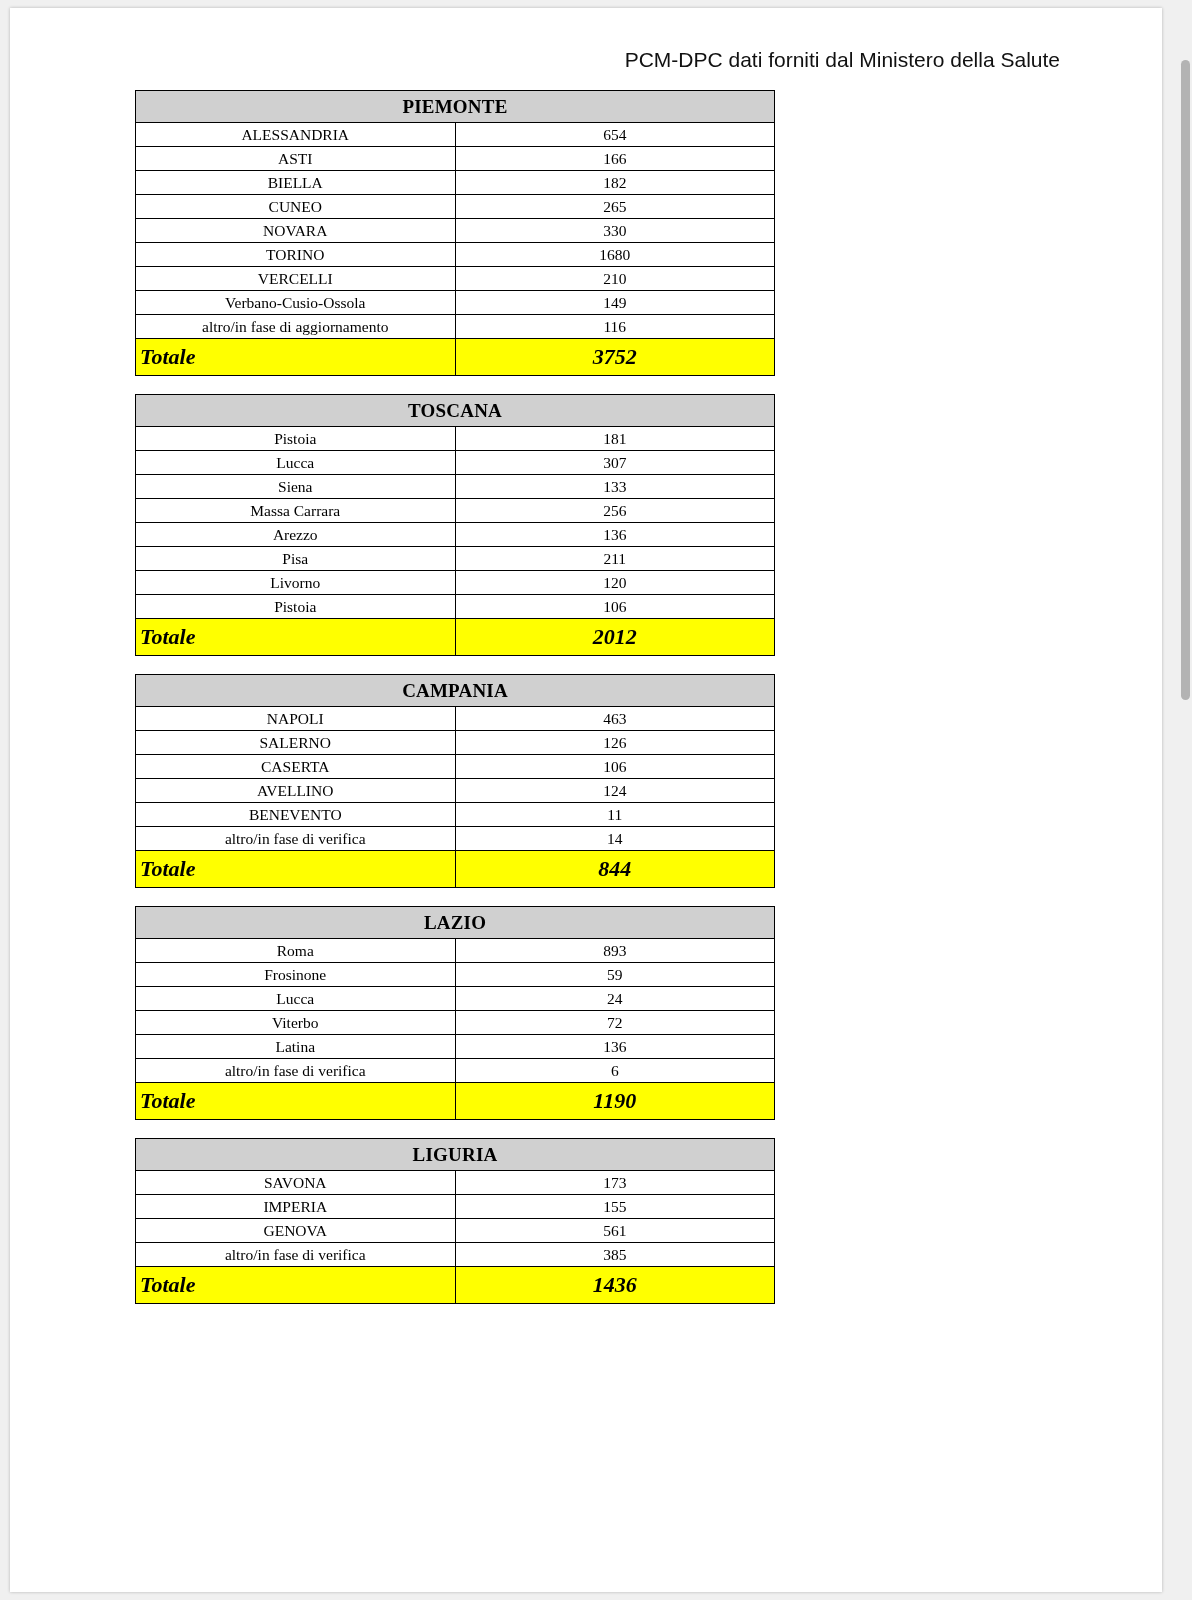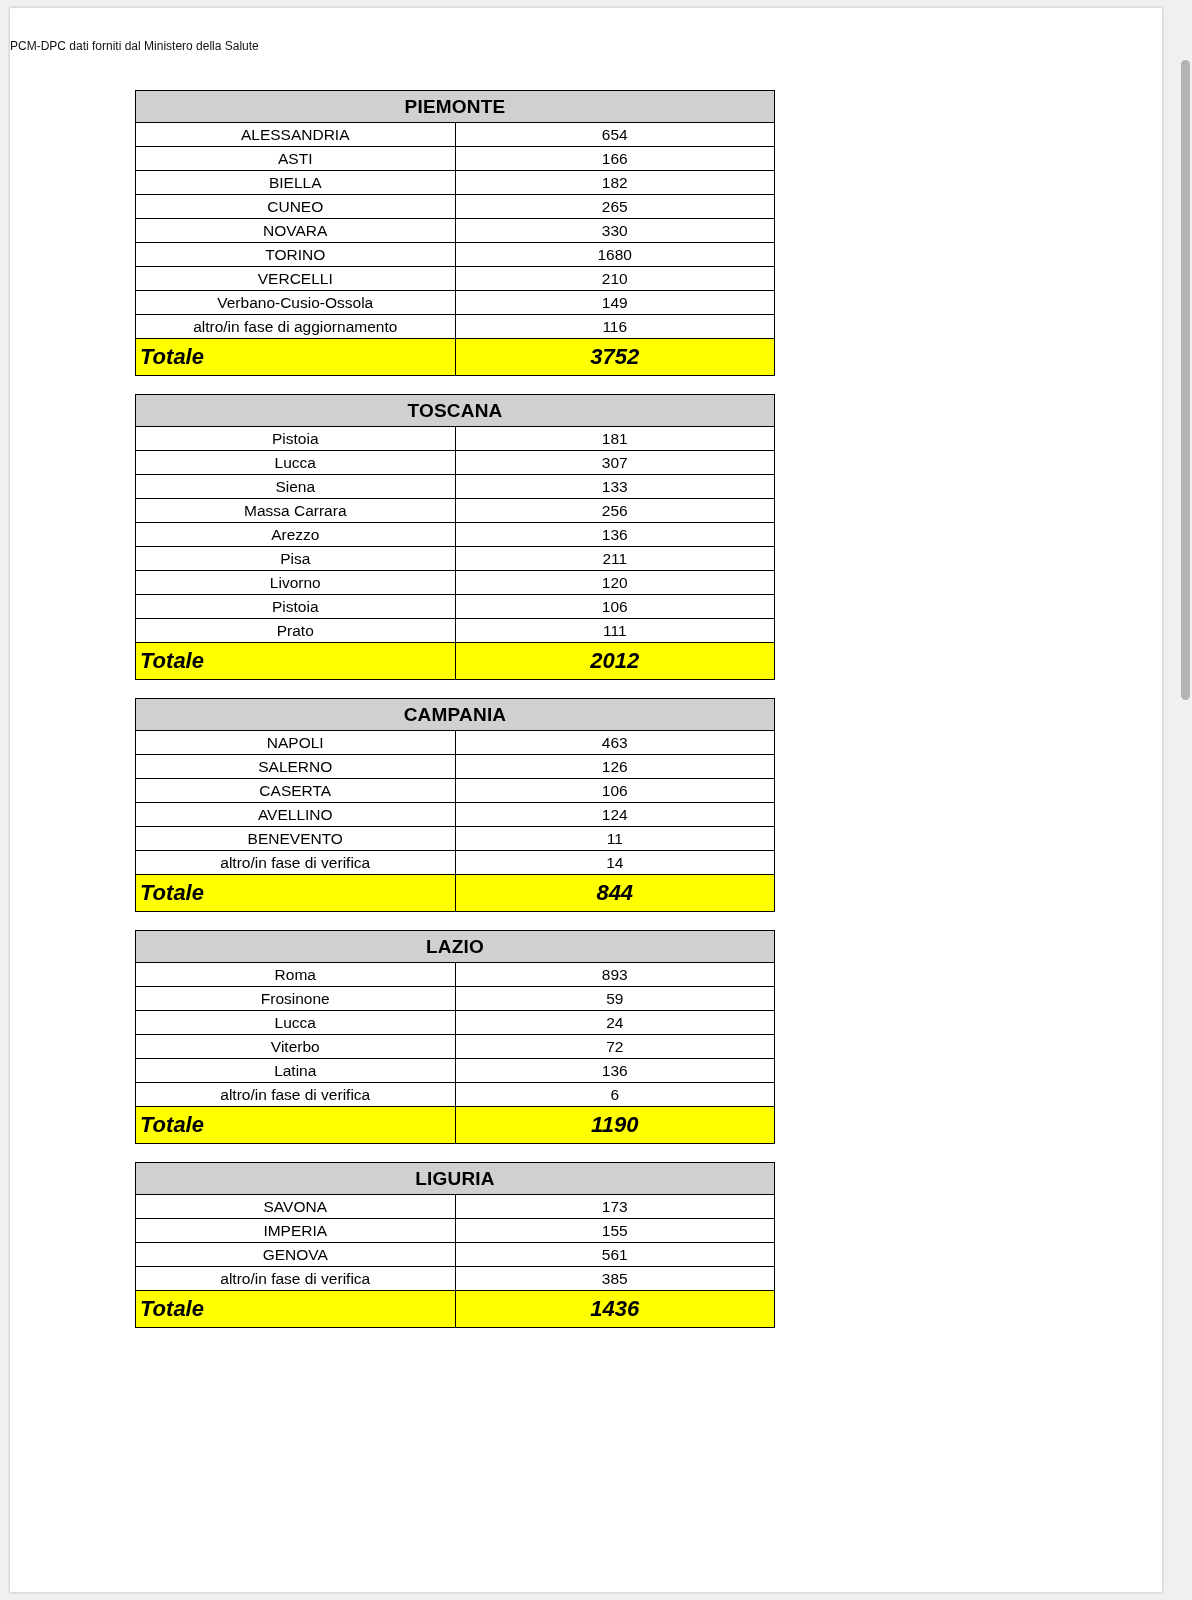--- a/index.html
+++ b/index.html
@@ -20,31 +20,32 @@
     top: 8px;
     width: 1152px;
     height: 1584px;
     background: #ffffff;
     box-shadow: 0 0 3px rgba(0,0,0,0.25);
     overflow: hidden;
   }
   .doc-header {
     position: absolute;
     left: 0;
-    top: 31px;
+    top: 40px;
     width: 1050px;
-    text-align: left;
-    font-size: 12px;
+    text-align: right;
+    font-size: 21px;
     color: #111;
   }
   .tables {
     position: absolute;
     left: 125px;
     top: 82px;
     width: 640px;
+    font-family: Liberation Serif, serif;
   }
   table.region {
     border-collapse: collapse;
     width: 640px;
     table-layout: fixed;
     margin-bottom: 18px;
     border: 1.5px solid #000;
   }
   table.region td {
     border: 1px solid #000;
@@ -185,24 +186,20 @@
             <td class="name">Pisa</td>
             <td class="value">211</td>
           </tr>
           <tr class="data-row">
             <td class="name">Livorno</td>
             <td class="value">120</td>
           </tr>
           <tr class="data-row">
             <td class="name">Pistoia</td>
             <td class="value">106</td>
-          </tr>
-          <tr class="data-row">
-            <td class="name">Prato</td>
-            <td class="value">111</td>
           </tr>
           <tr class="total-row">
             <td class="label">Totale</td>
             <td class="value">2012</td>
           </tr>
         </tbody>
       </table>
       <table class="region">
         <tbody>
           <tr class="region-title">

